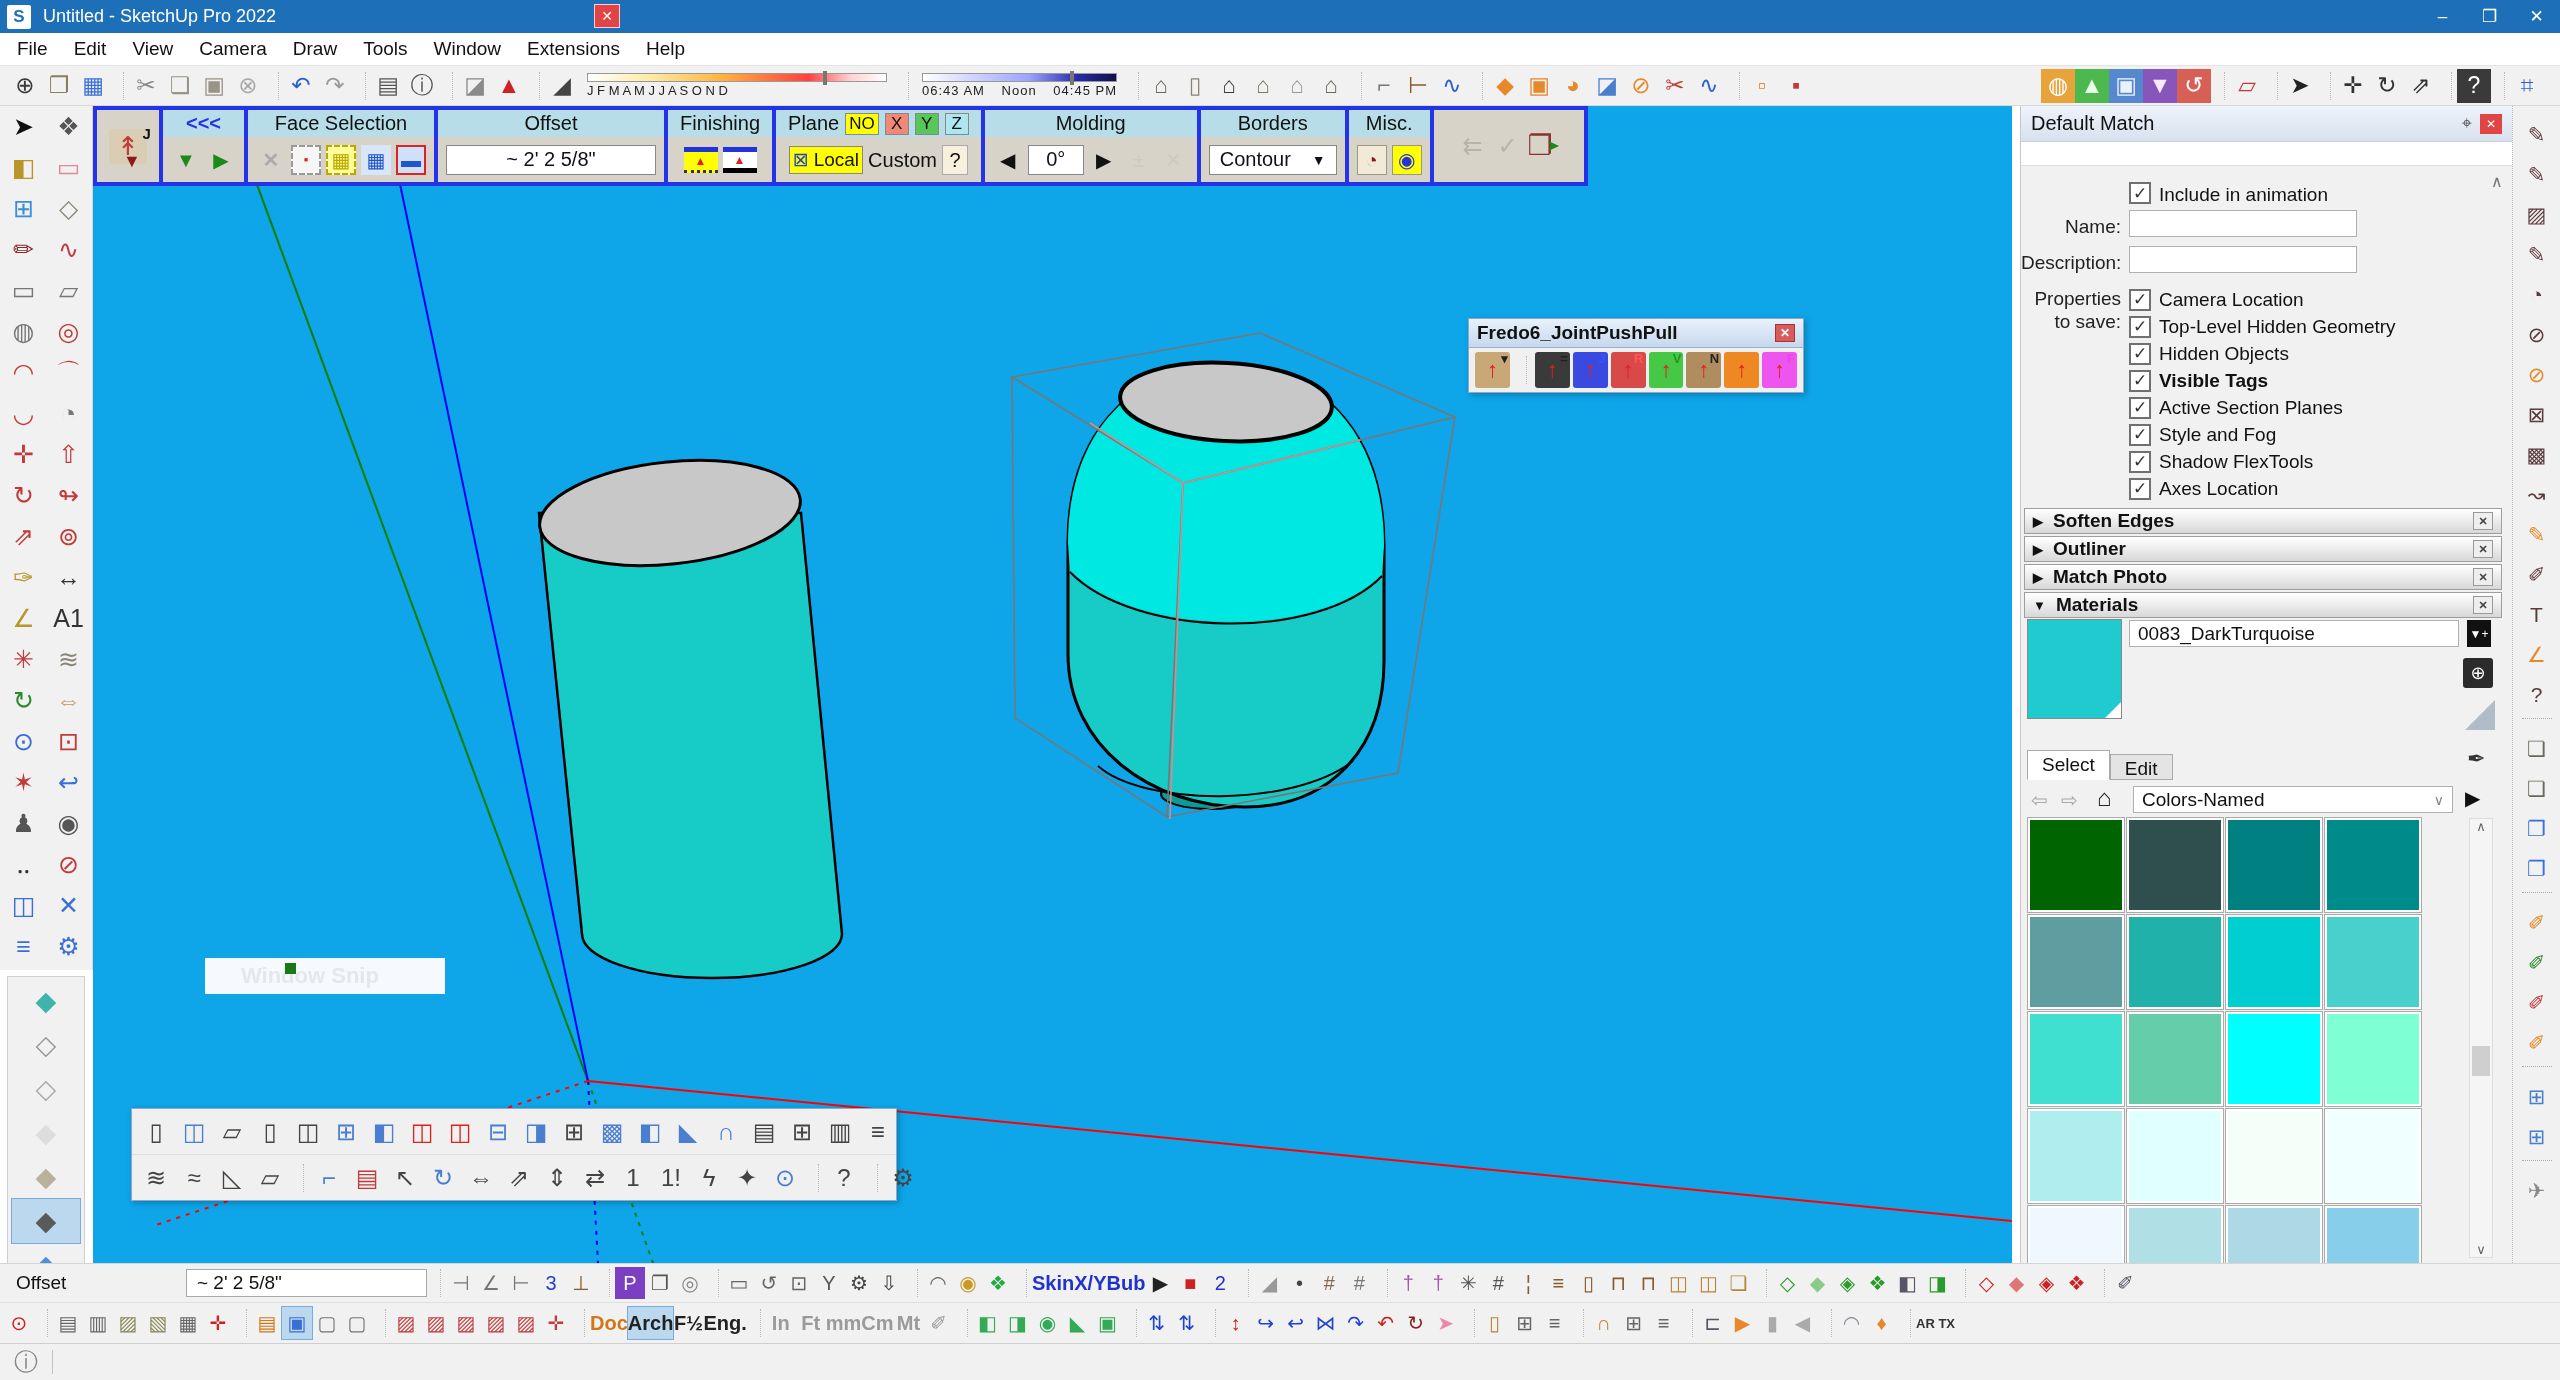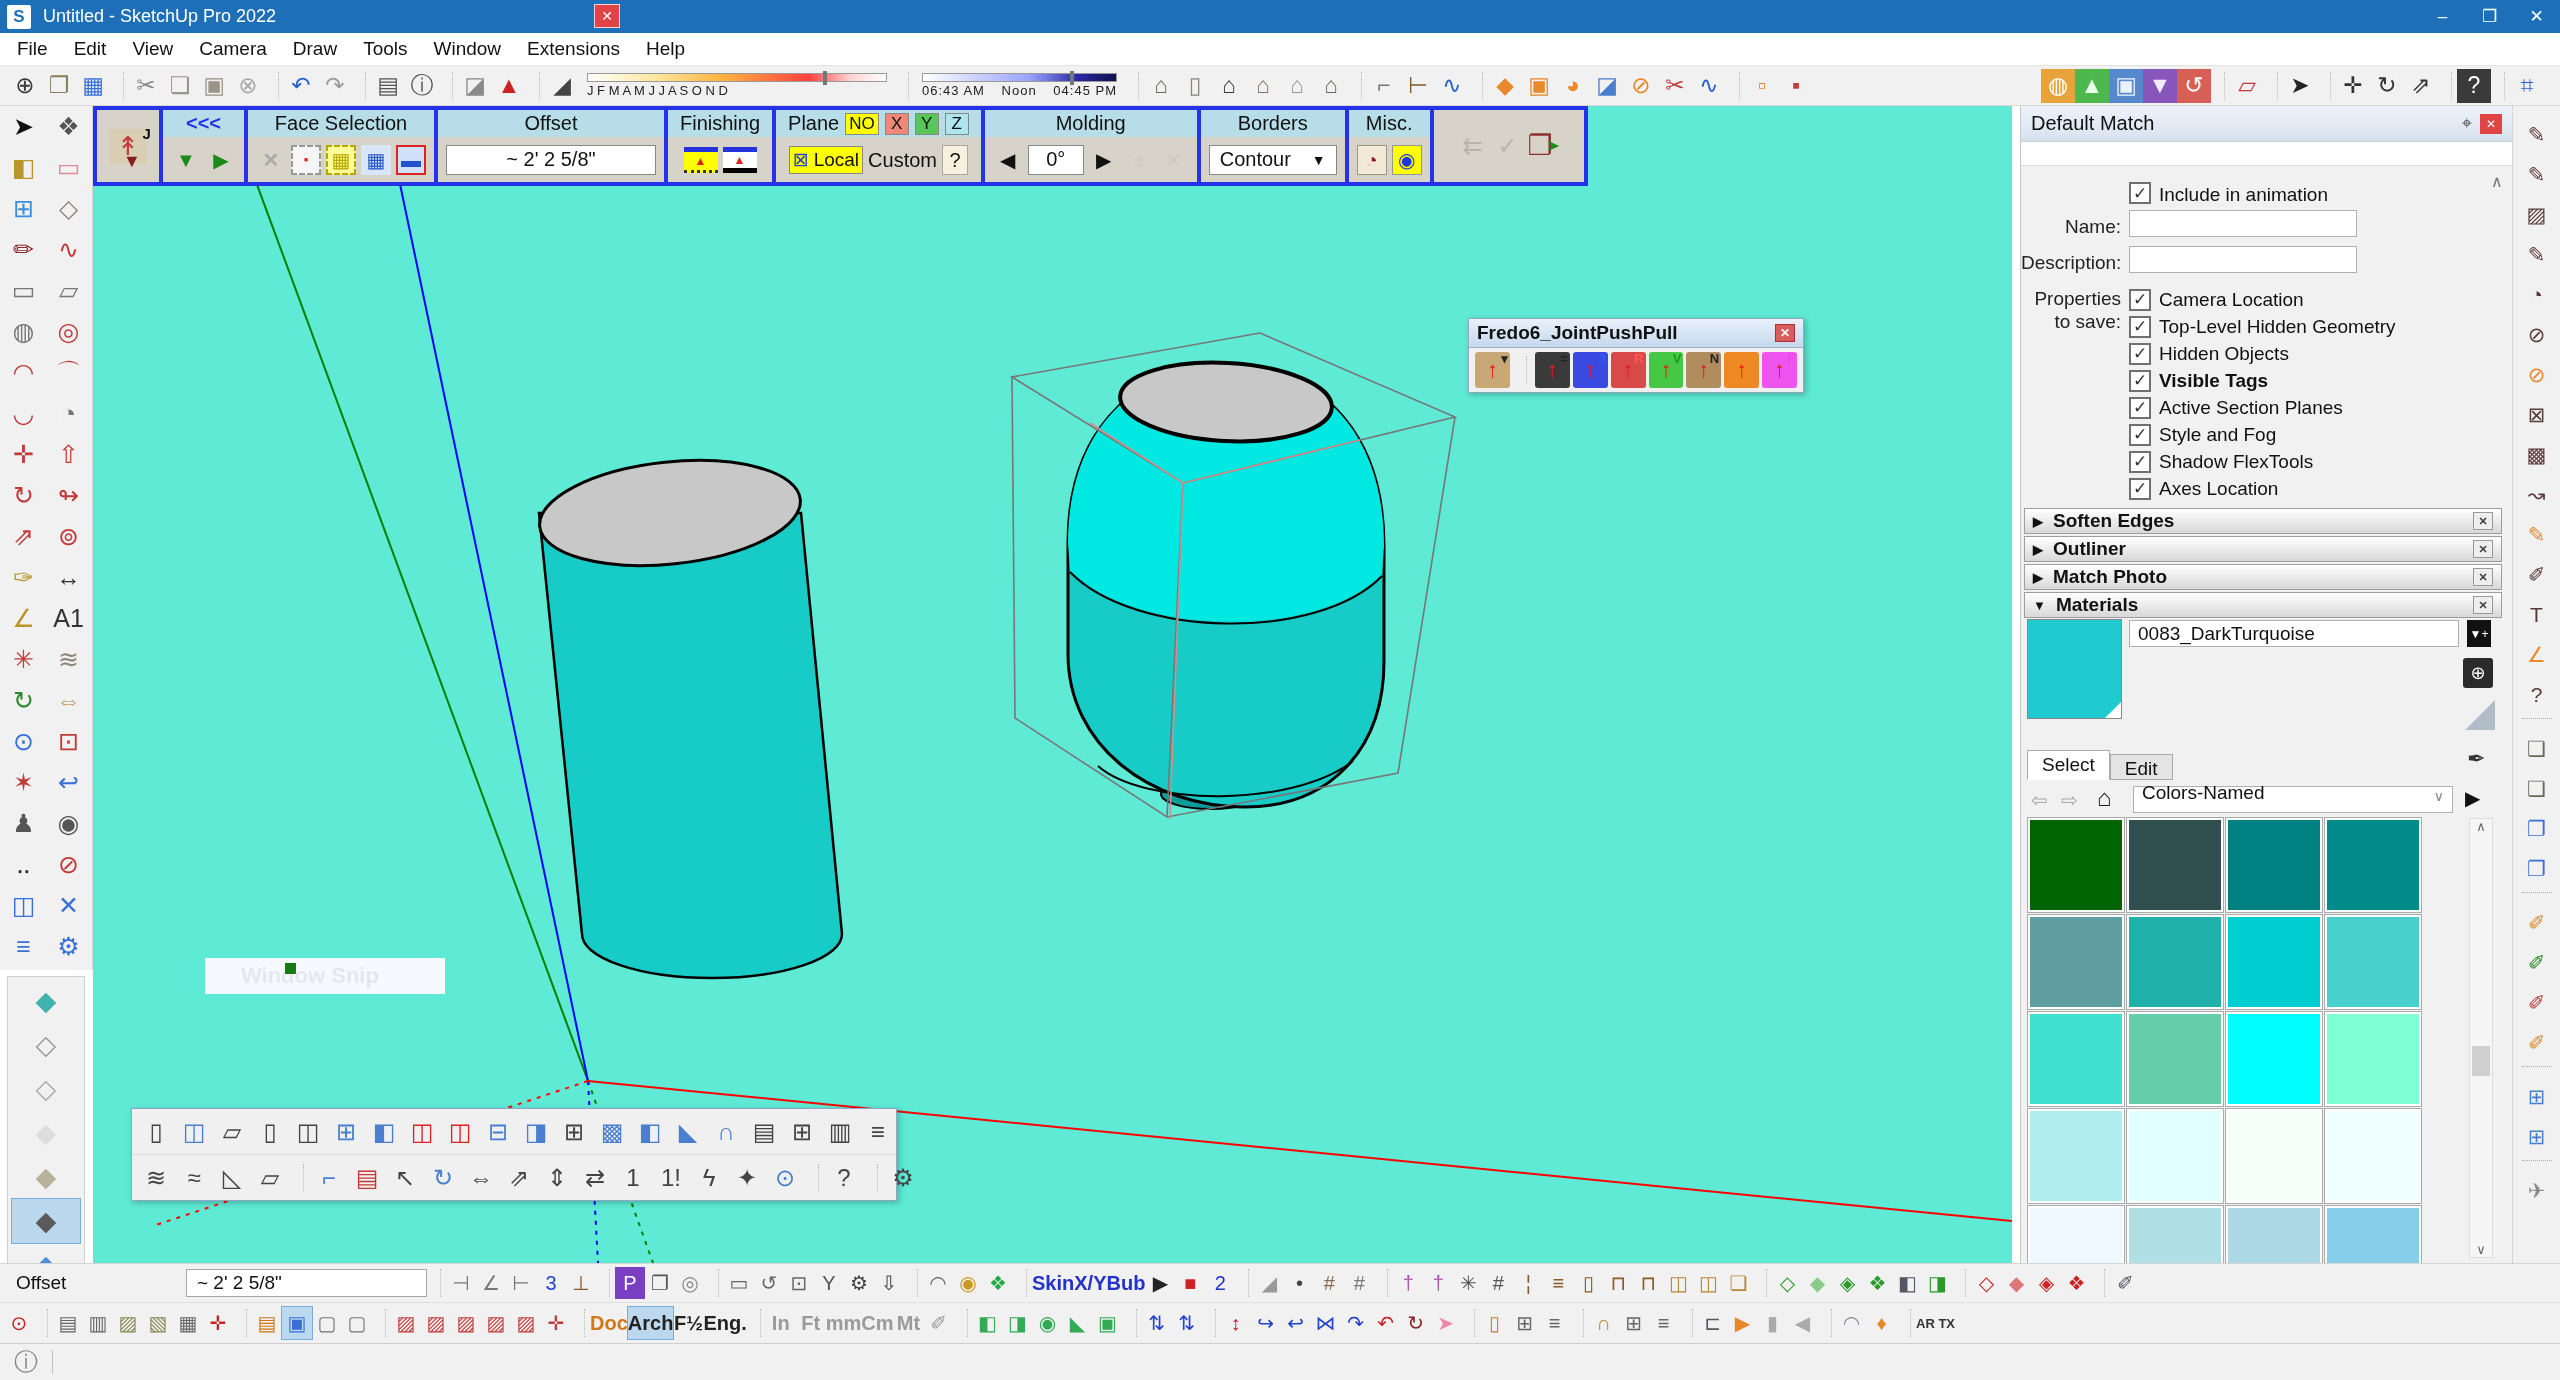--- a/index.html
+++ b/index.html
@@ -36,21 +36,21 @@
 .ffield{background:#fff;border:1px solid #888;height:30px;display:flex;align-items:center;justify-content:center;font-size:20px;padding:0 10px}
 .tag{display:inline-flex;align-items:center;justify-content:center;height:22px;min-width:24px;font-size:17px;border:1px solid #888;padding:0 3px}
 .yellow{background:#ffff00}
 .fin{width:34px;height:26px;display:flex;align-items:center;justify-content:center;font-size:12px;color:#e02020;border-top:5px solid #2233dd}
 
 .leftpal{position:absolute;left:0;top:106px;width:93px;height:864px;background:#f1f1f1;display:grid;grid-template-columns:45px 45px;justify-content:center;align-content:start;border-right:1px solid #d5d5d5}
 .leftpal .ic{min-width:44px;height:41px;font-size:25px}
 .traybar{position:absolute;left:7px;top:976px;width:78px;background:#f1f1f1;border:1px solid #cfcfcf;display:flex;flex-direction:column;align-items:center;padding:2px 0}
 .traybar .ic{min-width:68px;height:44px;font-size:27px}
 
-.viewport{position:absolute;left:93px;top:106px;width:1919px;height:1157px;background:#5eead4;overflow:hidden}
+.viewport{position:absolute;left:93px;top:106px;width:1919px;height:1157px;background:#0ea5e9;overflow:hidden}
 .watermark{position:absolute;left:112px;top:852px;width:240px;height:36px;background:#f6f9fd;display:flex;align-items:center}
 .wm-text{font-size:22px;font-weight:bold;color:#e4e8ee;margin-left:36px}
 .wm-sq{position:absolute;left:80px;top:5px;width:11px;height:11px;background:#177a17}
 
 .float{position:absolute;border:1px solid #8fa8c8;background:#f0f0f0;box-shadow:2px 2px 6px rgba(0,0,0,.25);z-index:6}
 .ftitle{height:29px;background:linear-gradient(#e8f1fb,#c6d8ee);display:flex;align-items:center;padding:0 8px;font-weight:bold;font-size:19px;border-bottom:1px solid #9ab0cc}
 .fclose{margin-left:auto;width:20px;height:18px;background:#d85c5c;color:#fff;font-size:12px;display:flex;align-items:center;justify-content:center;border:1px solid #a33}
 .jpp-row{display:flex;align-items:center;gap:3px;padding:4px 6px}
 .jppi{width:37px;height:36px;display:flex;align-items:center;justify-content:center;position:relative;font-size:22px;color:#e02020;font-weight:bold;border-radius:3px}
 .jppi sup{position:absolute;right:2px;top:-1px;font-size:13px}
@@ -533,21 +533,21 @@
 
   <div class="tabs">
     <span class="tab active">Select</span>
     <span class="tab idle">Edit</span>
   </div>
   <span class="abs" style="left:446px;top:640px;font-size:22px;color:#333">✒</span>
 
   <span class="abs" style="left:10px;top:682px;color:#aaa;font-size:20px">⇦</span>
   <span class="abs" style="left:40px;top:682px;color:#aaa;font-size:20px">⇨</span>
   <span class="abs" style="left:76px;top:678px;color:#222;font-size:24px">⌂</span>
-  <span class="tfield" style="left:112px;top:680px;width:320px;display:flex;align-items:flex-end;justify-content:space-between;padding:8px 8px;font-size:19px">
+  <span class="tfield" style="left:112px;top:680px;width:320px;display:flex;align-items:center;justify-content:space-between;padding:8px 8px;font-size:19px">
       <span>Colors-Named</span>
       <span style="color:#888;font-size:14px">∨</span>
     </span>
   <span class="abs" style="left:444px;top:680px;font-size:20px;color:#111">▶</span>
 
   <div class="swgrid">
       <span class="ic swatch" style="background: rgb(0, 100, 0);"></span>
       <span class="ic swatch" style="background: rgb(47, 79, 79);"></span>
       <span class="ic swatch" style="background: rgb(0, 128, 128);"></span>
       <span class="ic swatch" style="background: rgb(0, 139, 139);"></span>

